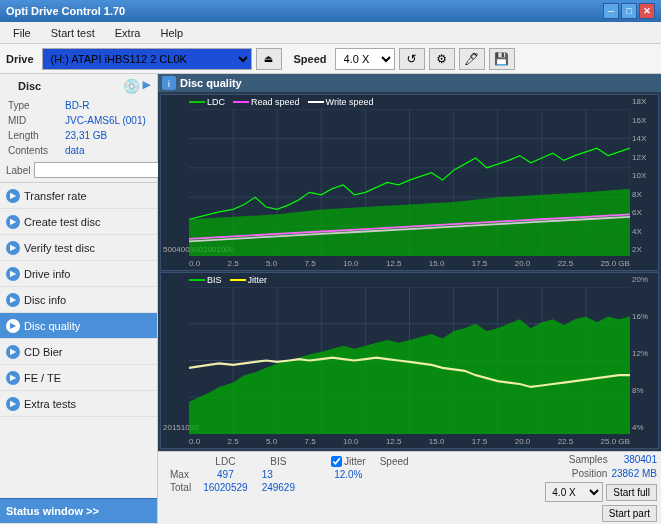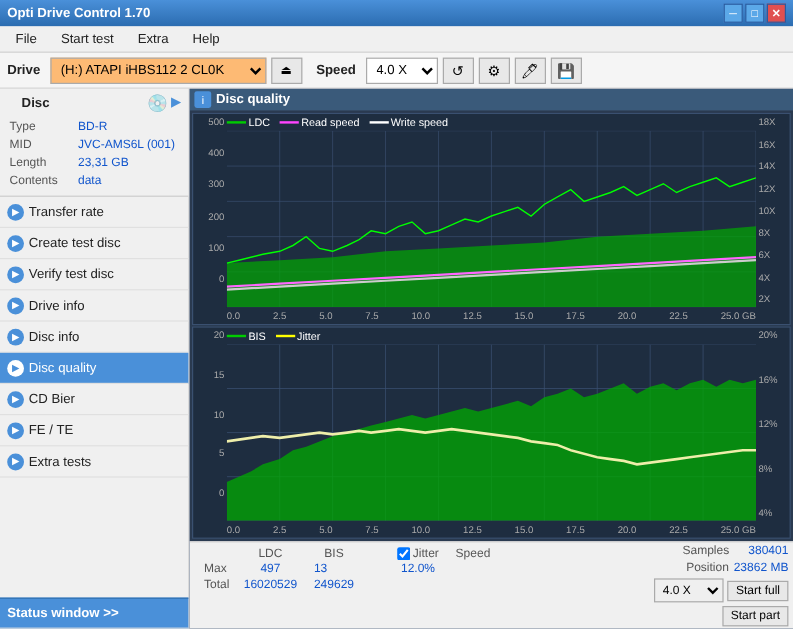--- a/index.html
+++ b/index.html
@@ -56,23 +56,23 @@
       display: flex;
       align-items: center;
       padding: 0 6px;
       gap: 4px;
     }
     .toolbar-label { font-size: 11px; font-weight: bold; color: #222; margin-right: 4px; }
     .toolbar-select {
       height: 22px;
       font-size: 11px;
       border: 1px solid #aaa;
-      background: #fdba74;
+      background: #1d4ed8;
       padding: 0 4px;
-      width: 180px;
+      width: 210px;
     }
     .toolbar-eject-btn {
       width: 26px; height: 22px;
       background: #e8e8e8;
       border: 1px solid #aaa;
       cursor: pointer;
       display: flex; align-items: center; justify-content: center;
       font-size: 10px;
     }
     .toolbar-speed-label { font-size: 11px; font-weight: bold; color: #222; margin-left: 8px; margin-right: 4px; }
@@ -213,24 +213,24 @@
       font-size: 9px;
       z-index: 10;
     }
     .legend-item { display: flex; align-items: center; gap: 2px; color: white; }
     .legend-dot { width: 16px; height: 2px; }
 
     .y-axis-left {
       position: absolute;
       left: 0;
       top: 0;
-      bottom: 31px;
+      bottom: 14px;
       width: 28px;
       display: flex;
-      flex-direction: column;
+      flex-direction: row;
       justify-content: space-between;
       align-items: flex-end;
       padding: 2px 2px;
       font-size: 8px;
       color: #aaa;
     }
     .y-axis-right {
       position: absolute;
       right: 0;
       top: 0;
@@ -340,20 +340,25 @@
         <tr>
           <td class="label-col">Length</td>
           <td class="value-col">23,31 GB</td>
         </tr>
         <tr>
           <td class="label-col">Contents</td>
           <td class="value-col">data</td>
         </tr>
       </tbody>
         </table>
+      <div class="label-row">
+        <span style="font-size:10px; color:#555; margin-right:2px;">Label</span>
+        <input class="label-input" type="text" value="" style="">
+        <button class="label-btn">🔍</button>
+      </div>
     </div>
 
     <div class="nav-items">
       <div class="nav-item">
         <div class="nav-icon">▶</div>
         <span>Transfer rate</span>
       </div>
       <div class="nav-item">
         <div class="nav-icon">▶</div>
         <span>Create test disc</span>

